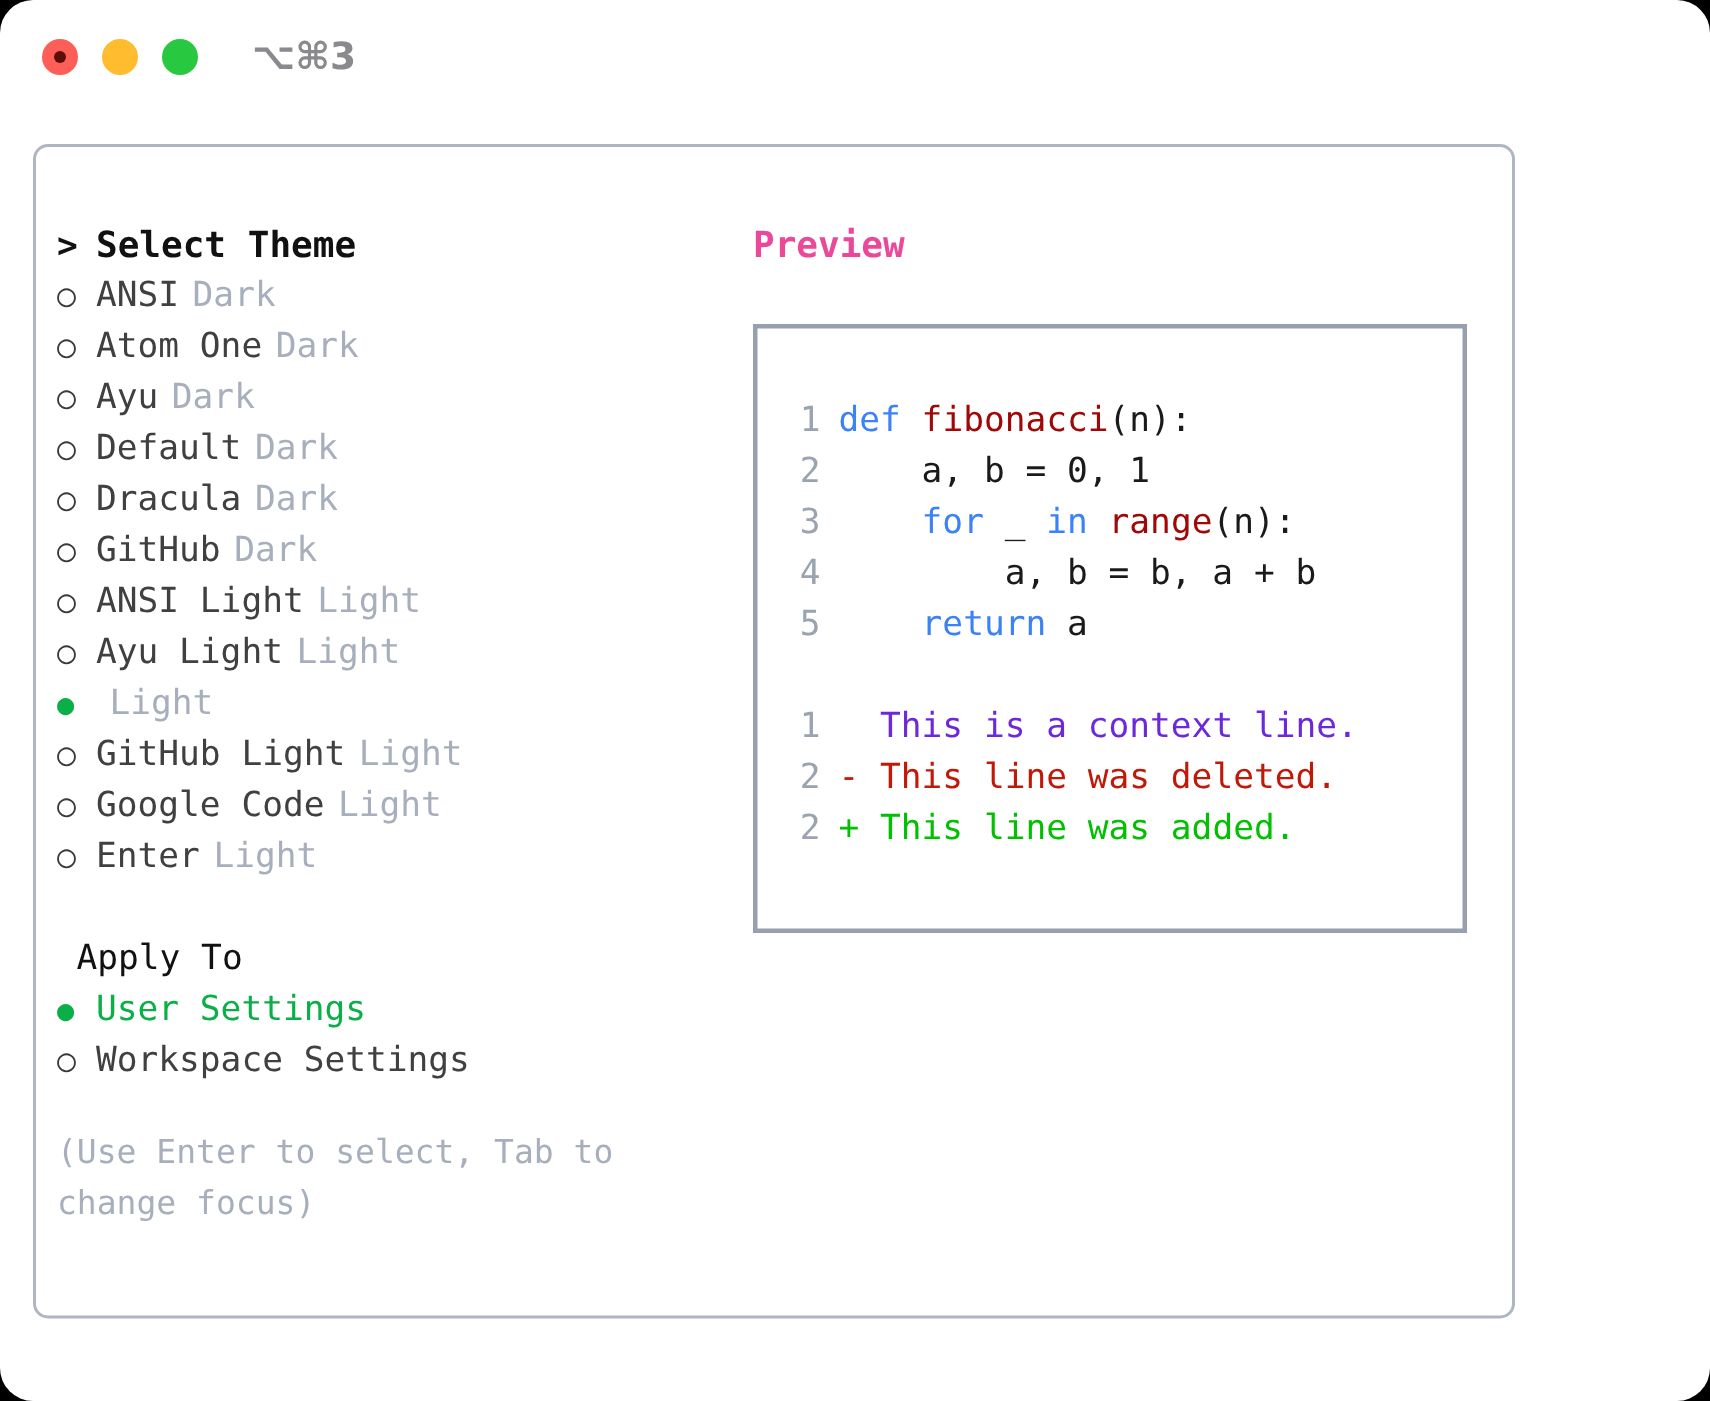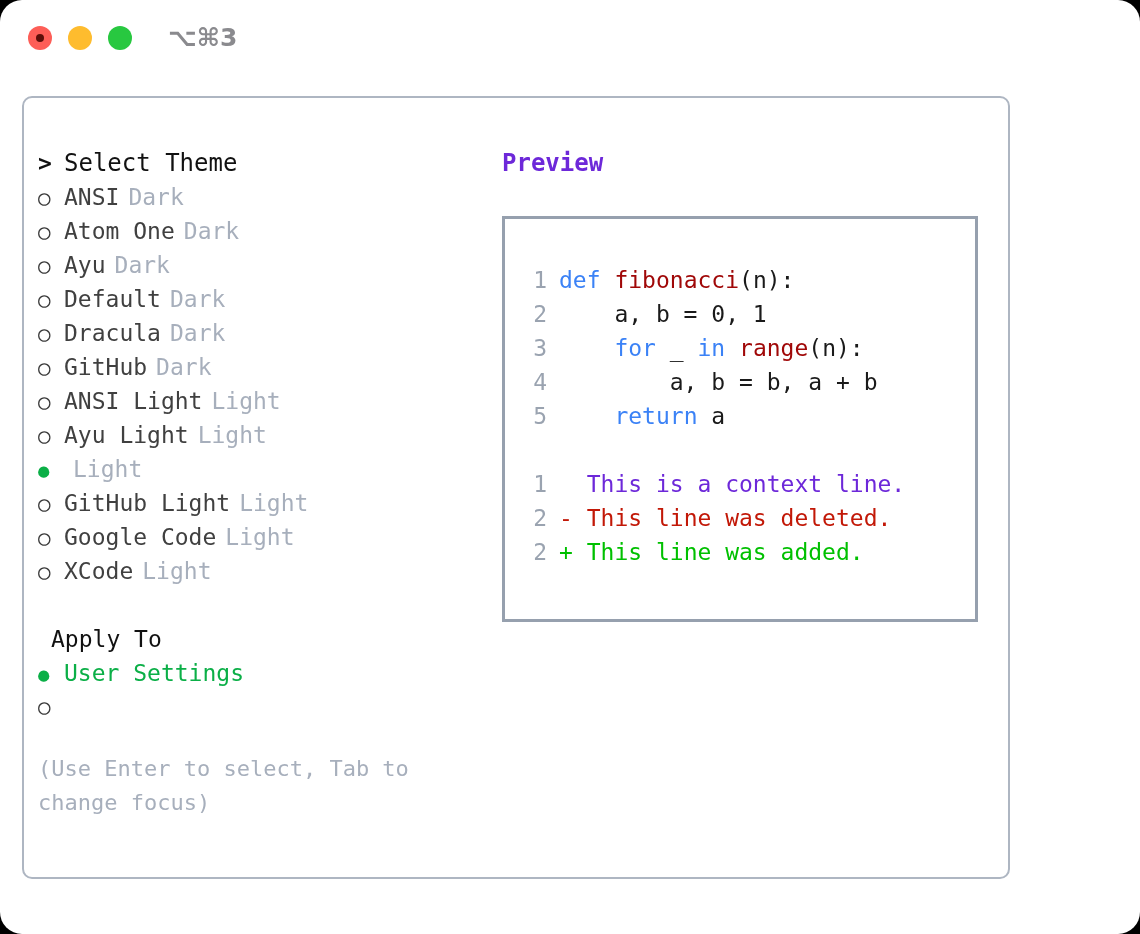--- a/index.html
+++ b/index.html
@@ -96,21 +96,21 @@
     display: inline-block;
     width: 26px;
     flex: 0 0 26px;
     font-size: 21px;
     color: #3A3A3A;
   }
   .marker.sel { color: #0BAF47; font-size: 19px; }
   .marker.caret { color: #111111; font-weight: bold; font-size: 23px; }
 
   .section-head {
-    font-weight: normal;
+    font-weight: bold;
     color: #111111;
     font-size: 24px;
   }
   .item-name { color: #404040; }
   .item-name.selected { color: #0BAF47; }
   .item-cat {
     color: #A7AFBC;
     margin-left: 9px;
   }
   .spacer-row { height: 34px; }
@@ -132,21 +132,21 @@
 
   
   .right-col {
     position: absolute;
     left: 478px; top: 48px;
     width: 490px;
   }
   .preview-head {
     font-size: 24px;
     font-weight: bold;
-    color: #6d28d9;
+    color: #ec4899;
     line-height: 34px;
   }
   .preview-box {
     margin-top: 36px;
     width: 476px;
     height: 406px;
     border: 3px solid #96A0AE;
     box-sizing: border-box;
     background: #ffffff;
     position: relative;
@@ -202,32 +202,32 @@
           <div class="row"><span class="marker">○</span><span class="item-name">Atom One</span><span class="item-cat">Dark</span></div>
           <div class="row"><span class="marker">○</span><span class="item-name">Ayu</span><span class="item-cat">Dark</span></div>
           <div class="row"><span class="marker">○</span><span class="item-name">Default</span><span class="item-cat">Dark</span></div>
           <div class="row"><span class="marker">○</span><span class="item-name">Dracula</span><span class="item-cat">Dark</span></div>
           <div class="row"><span class="marker">○</span><span class="item-name">GitHub</span><span class="item-cat">Dark</span></div>
           <div class="row"><span class="marker">○</span><span class="item-name">ANSI Light</span><span class="item-cat">Light</span></div>
           <div class="row"><span class="marker">○</span><span class="item-name">Ayu Light</span><span class="item-cat">Light</span></div>
           <div class="row"><span class="marker sel">●</span><span class="item-cat">Light</span></div>
           <div class="row"><span class="marker">○</span><span class="item-name">GitHub Light</span><span class="item-cat">Light</span></div>
           <div class="row"><span class="marker">○</span><span class="item-name">Google Code</span><span class="item-cat">Light</span></div>
-          <div class="row"><span class="marker">○</span><span class="item-name">XCode</span><span class="item-cat">Light</span></div>
+          <div class="row"><span class="marker">○</span><span class="item-name">Enter</span><span class="item-cat">Light</span></div>
         </div>
 
       <div class="spacer-row"></div>
 
       <div class="row">
         <span class="apply-head">Apply To</span>
       </div>
 
       <div id="apply-list">
           <div class="row"><span class="marker sel">●</span><span class="item-name selected">User Settings</span></div>
-          <div class="row"><span class="marker">○</span></div>
+          <div class="row"><span class="marker">○</span><span class="item-name">Workspace Settings</span></div>
         </div>
 
       <div class="hint">(Use Enter to select, Tab to change focus)</div>
     </div>
 
     <div class="right-col">
       <div class="preview-head">Preview</div>
       <div class="preview-box">
         <div class="code" id="code-block"><span class="cl"><span class="ln">1</span><span class="kw">def</span><span class="plain"> </span><span class="fn">fibonacci</span><span class="plain">(n):</span></span><span class="cl"><span class="ln">2</span><span class="plain">    a, b = 0, 1</span></span><span class="cl"><span class="ln">3</span><span class="plain">    </span><span class="kw">for</span><span class="plain"> _ </span><span class="kw">in</span><span class="plain"> </span><span class="fn">range</span><span class="plain">(n):</span></span><span class="cl"><span class="ln">4</span><span class="plain">        a, b = b, a + b</span></span><span class="cl"><span class="ln">5</span><span class="plain">    </span><span class="kw">return</span><span class="plain"> a</span></span><span class="blank"></span><span class="cl"><span class="ln">1</span><span class="ctx">  </span><span class="ctx">This is a context line.</span></span><span class="cl"><span class="ln">2</span><span class="del">- </span><span class="del">This line was deleted.</span></span><span class="cl"><span class="ln">2</span><span class="add">+ </span><span class="add">This line was added.</span></span></div>
       </div>

